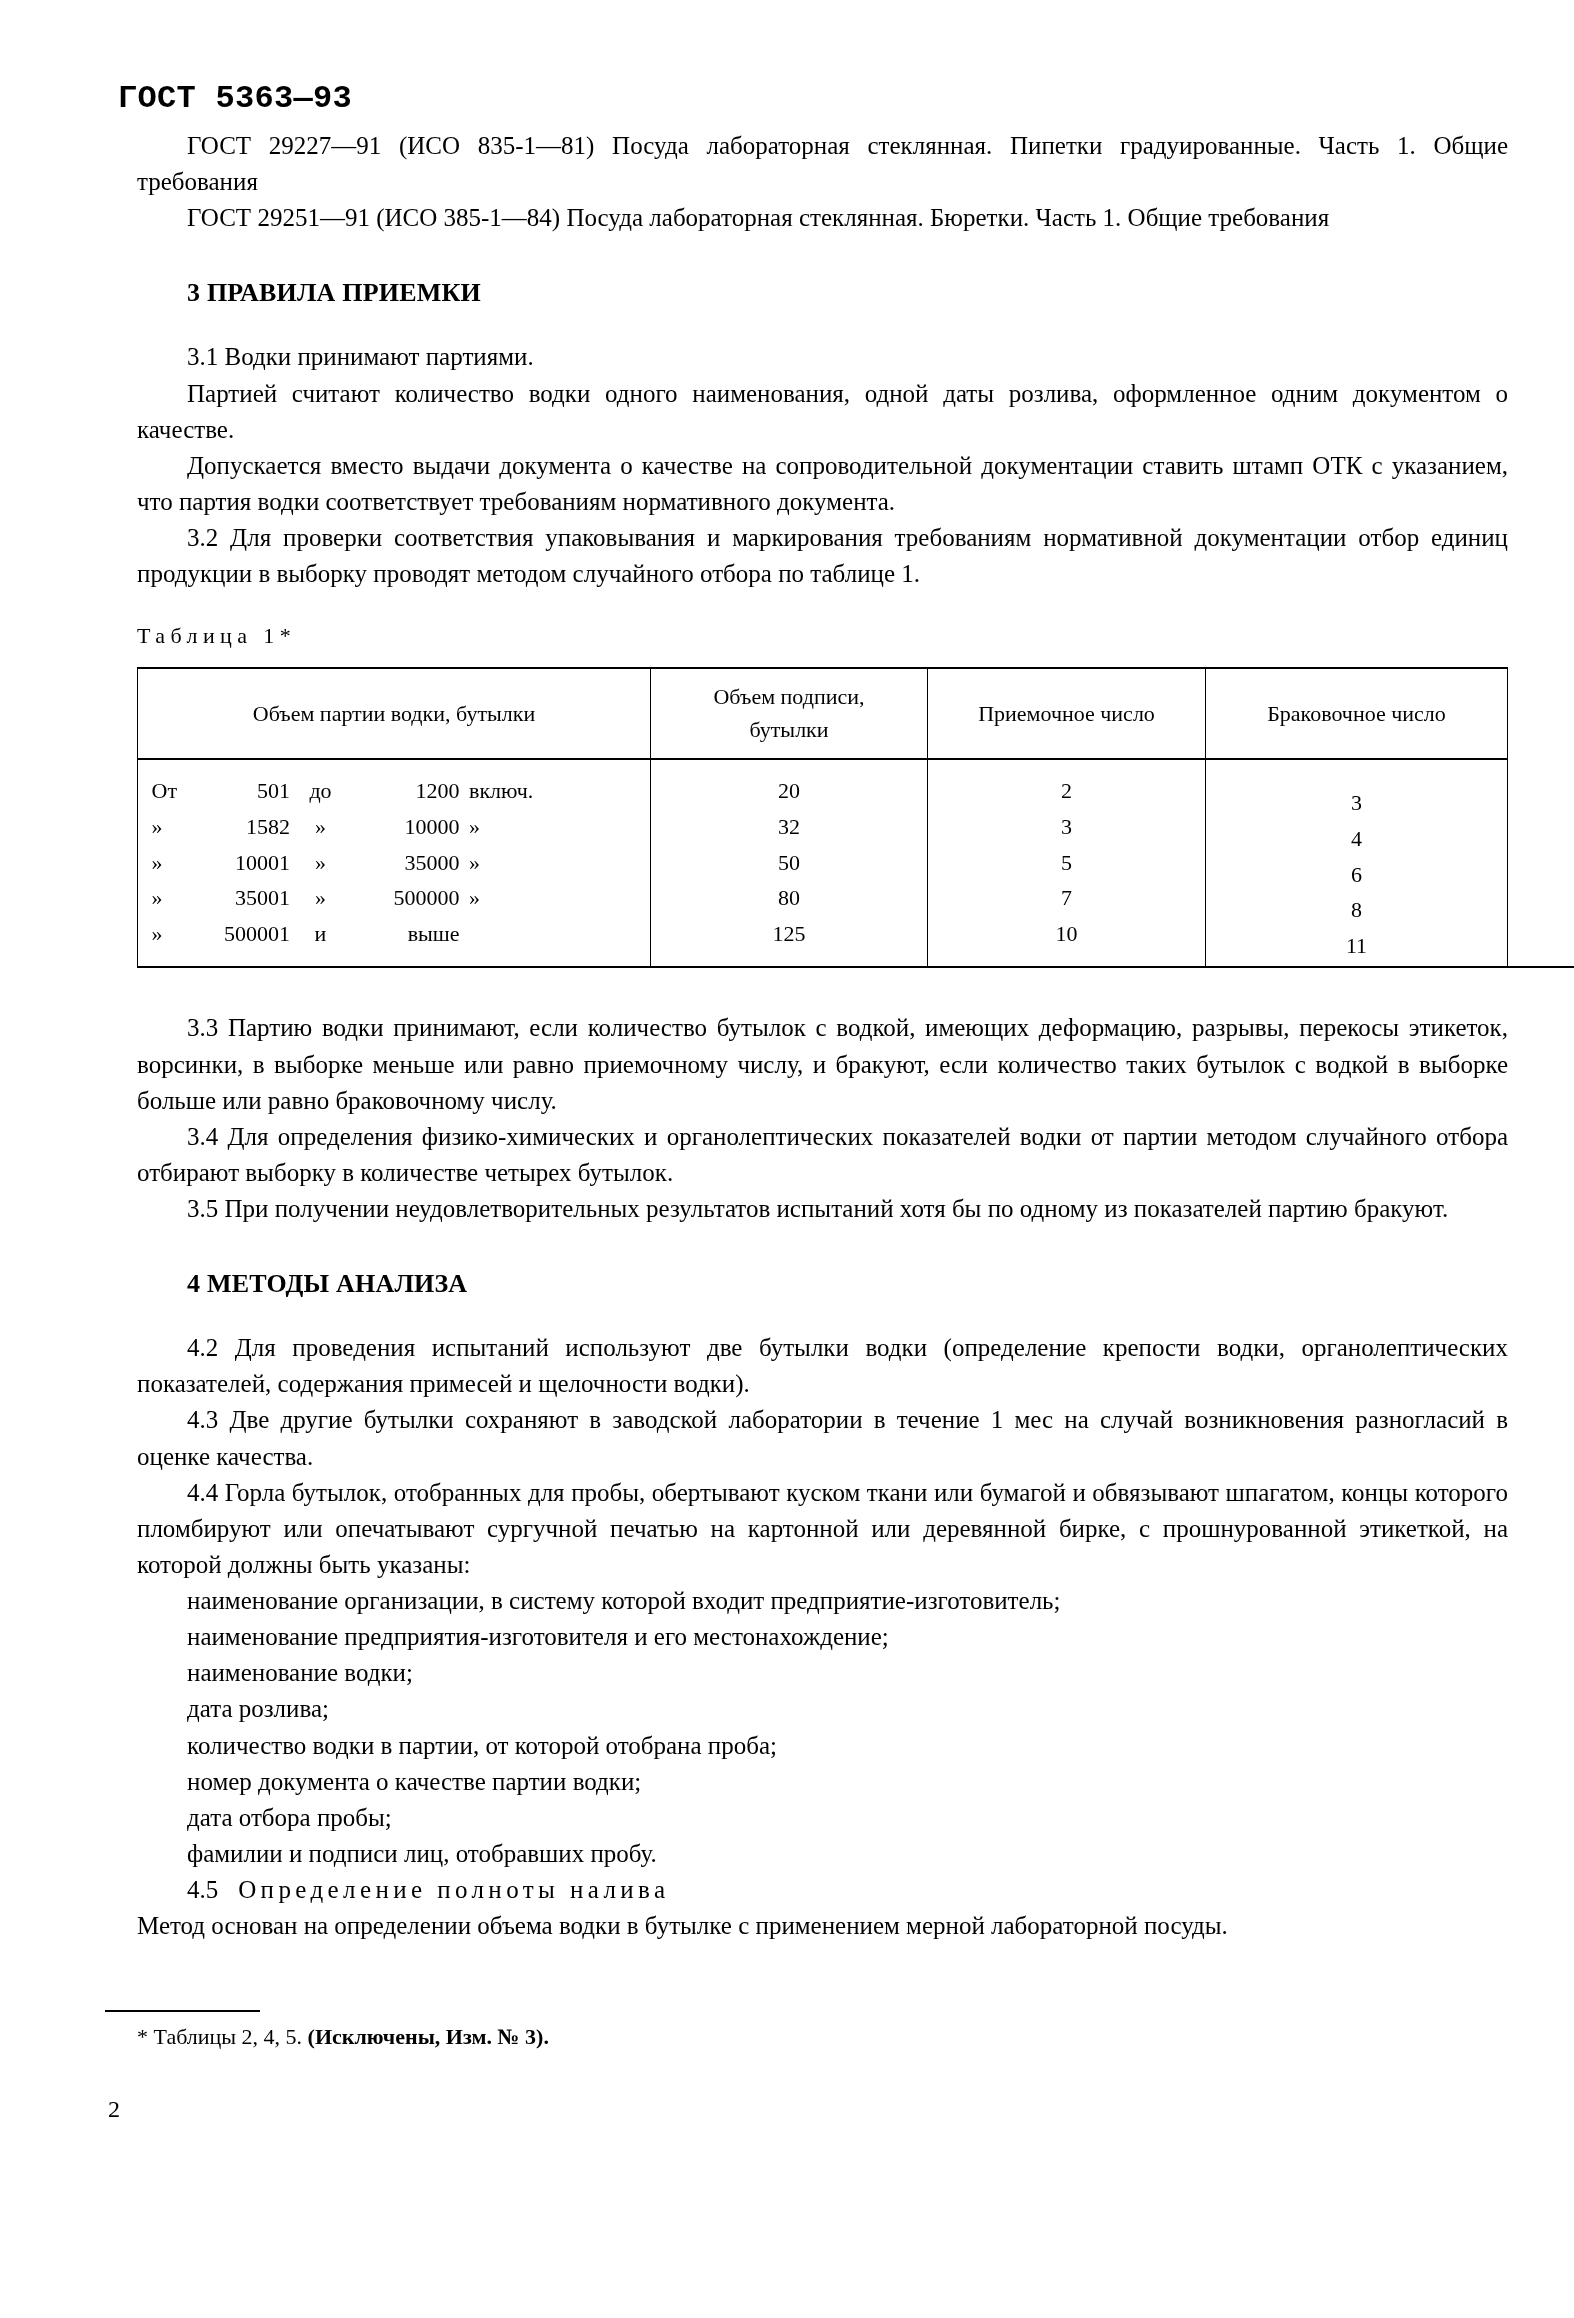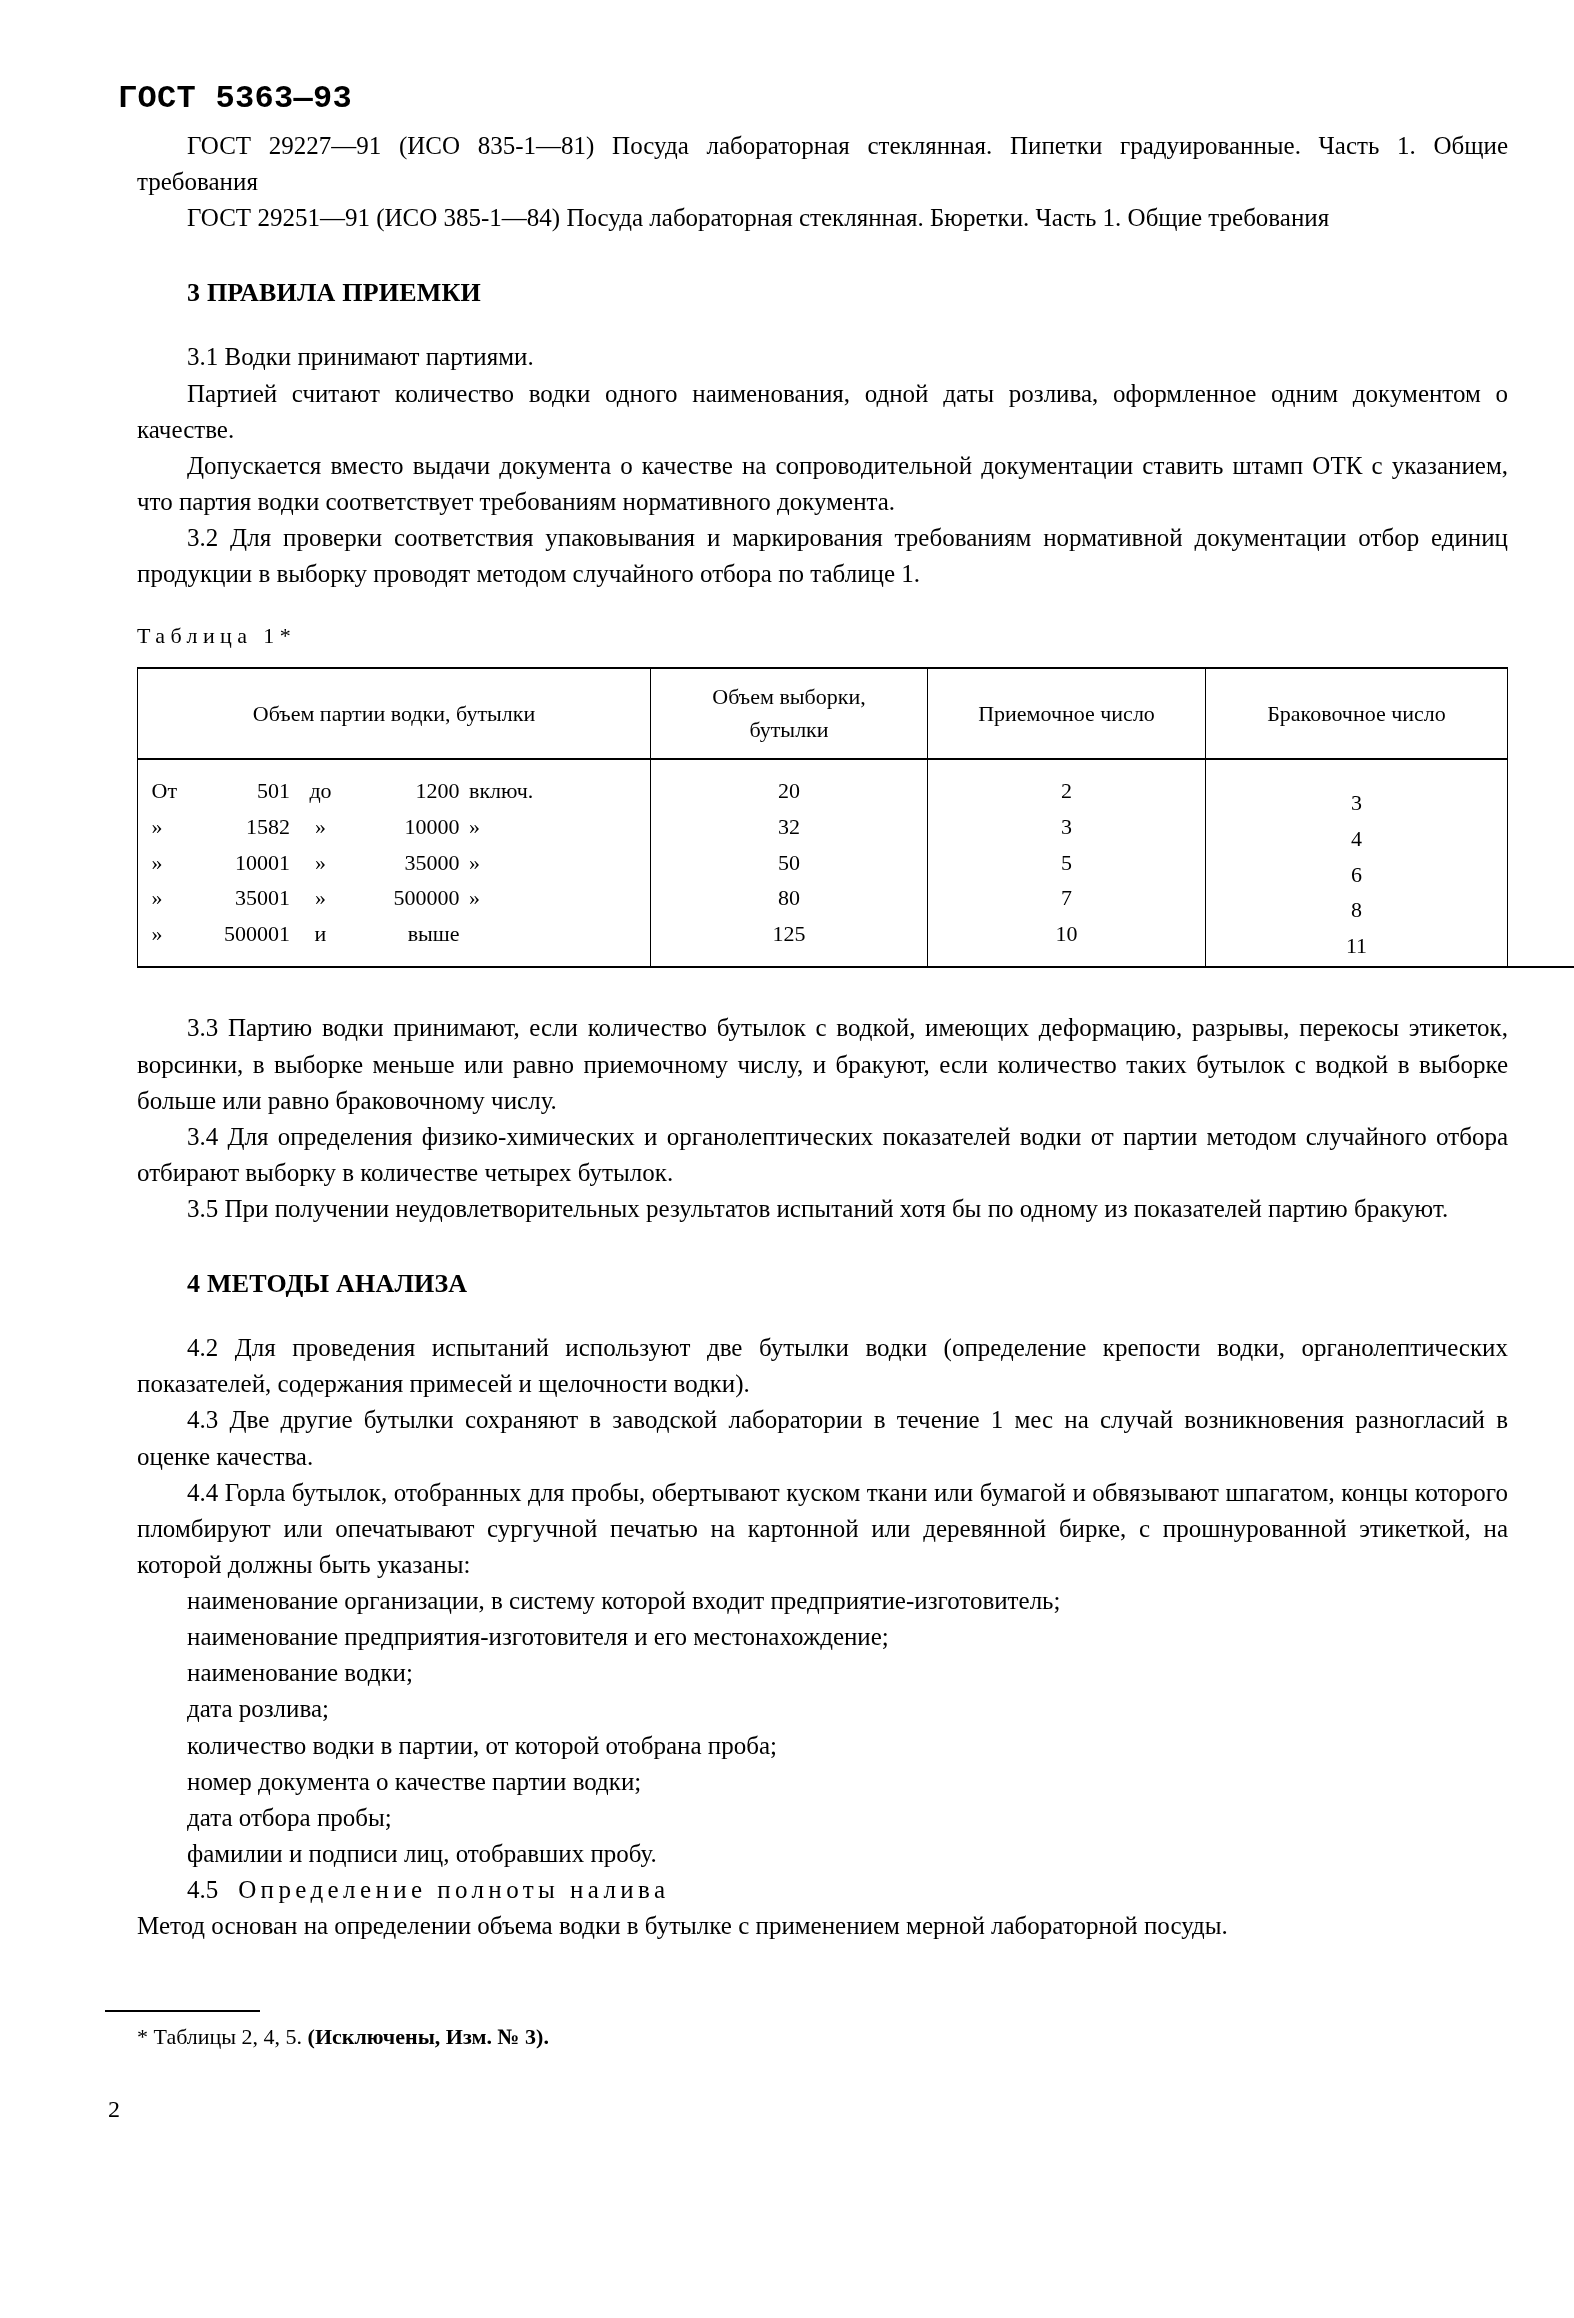--- a/index.html
+++ b/index.html
@@ -216,21 +216,21 @@
         <colgroup>
           <col style="width:513px">
           <col style="width:277px">
           <col style="width:278px">
           <col style="width:302px">
         </colgroup>
         <thead>
           <tr>
             <th>Объем партии водки, бутылки</th>
             <th>
-              <span>Объем выборки,</span><br>
+              <span>Объем подписи,</span><br>
               <span>бутылки</span>
             </th>
             <th>Приемочное число</th>
             <th>Браковочное число</th>
           </tr>
         </thead>
         <tbody>
           <tr class="body-row">
 
             <td class="col-range">

